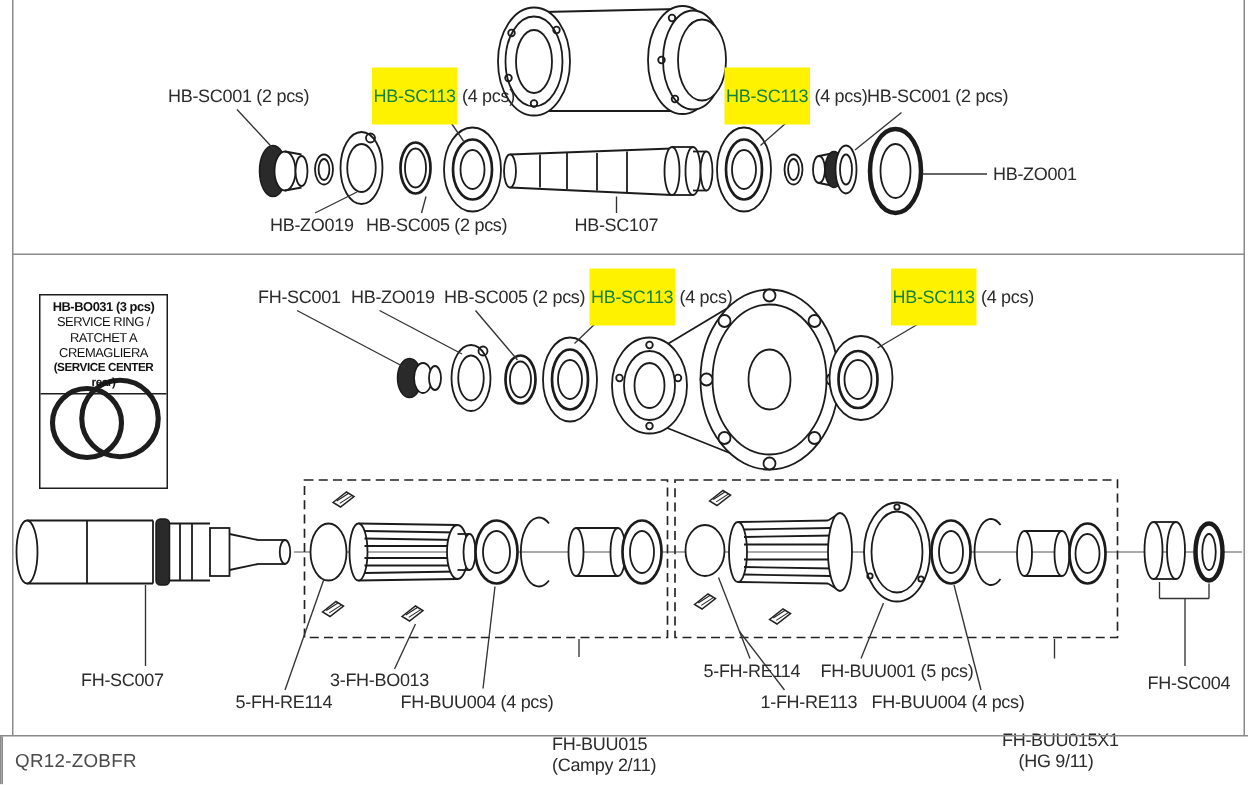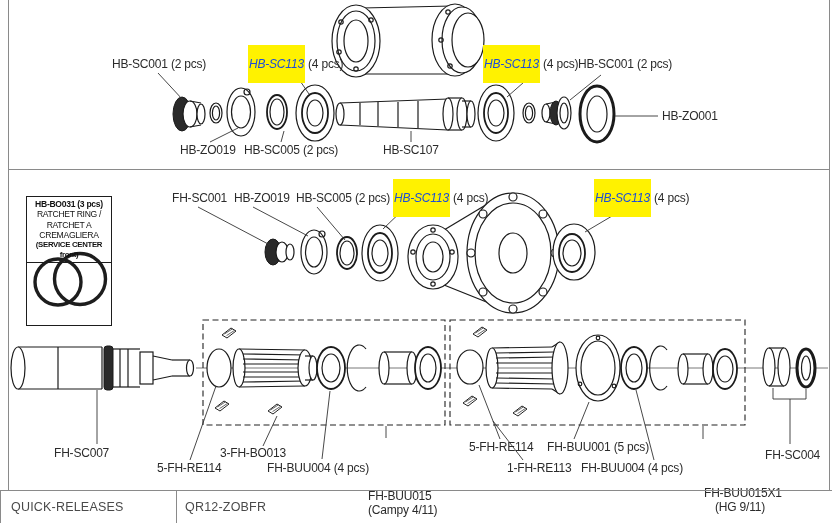--- a/index.html
+++ b/index.html
@@ -1,20 +1,20 @@
 <!DOCTYPE html>
 <html><head>
 <meta charset="utf-8">
 <style>
   html,body{margin:0;padding:0;background:#fff;}
   #stage{position:relative;width:832px;height:523px;background:#fff;overflow:hidden;
          font-family:"Liberation Sans",sans-serif;}
   svg{position:absolute;left:0;top:0;}
   .lbl{position:absolute;font-size:12px;color:#2b2b2b;white-space:nowrap;letter-spacing:-0.2px;}
-  .lbl .hl{background:#FFF200;color:#1d4ed8;padding:12px 1px;font-style:italic;}
+  .lbl .hl{background:#FFF200;color:#15803d;padding:12px 1px;}
   .lbl2{line-height:14px;margin-top:48px;}
   
   #ratchet-box{position:absolute;left:26px;top:196px;width:86px;height:130px;
                border:1.6px solid #1d1d1d;box-sizing:border-box;background:transparent;}
   #ratchet-box .txt{border-bottom:1.6px solid #1d1d1d;text-align:center;padding:2px 0 1px 0;}
   #ratchet-box .bl{font-size:8.6px;line-height:10.3px;color:#111;letter-spacing:-0.3px;}
   #ratchet-box .b{font-weight:bold;}
   #ratchet-box .sm{font-size:7.8px;}
   
   #footer{position:absolute;left:0;top:490px;width:832px;height:33px;border-top:1px solid #8a8a8a;
@@ -335,43 +335,42 @@
 
 <div class="lbl" style="left:172px;top:191px">FH-SC001</div>
 <div class="lbl" style="left:234px;top:191px">HB-ZO019</div>
 <div class="lbl" style="left:296px;top:191px">HB-SC005 (2 pcs)</div>
 <div class="lbl" style="left:393px;top:191px"><span class="hl">HB-SC113</span><span> (4 pcs)</span></div>
 <div class="lbl" style="left:594px;top:191px"><span class="hl">HB-SC113</span><span> (4 pcs)</span></div>
 
 <div id="ratchet-box">
   <div class="txt">
     <div class="bl b">HB-BO031 (3 pcs)</div>
-    <div class="bl">RATCHET RING /</div>
+    <div class="bl">SERVICE RING /</div>
     <div class="bl">RATCHET A</div>
     <div class="bl">CREMAGLIERA</div>
-    <div class="bl b sm">(SERVICE CENTER front)</div>
+    <div class="bl b sm">(SERVICE CENTER rear)</div>
   </div>
 </div>
 
 <div class="lbl" style="left:54px;top:446px">FH-SC007</div>
 <div class="lbl" style="left:157px;top:461px">5-FH-RE114</div>
 <div class="lbl" style="left:220px;top:446px">3-FH-BO013</div>
 <div class="lbl" style="left:267px;top:461px">FH-BUU004 (4 pcs)</div>
 <div class="lbl lbl2" style="left:368px;top:441px">
   <div>FH-BUU015</div>
-  <div>(Campy 4/11)</div>
+  <div>(Campy 2/11)</div>
 </div>
 <div class="lbl" style="left:469px;top:440px">5-FH-RE114</div>
 <div class="lbl" style="left:547px;top:440px">FH-BUU001 (5 pcs)</div>
 <div class="lbl" style="left:507px;top:461px">1-FH-RE113</div>
 <div class="lbl" style="left:581px;top:461px">FH-BUU004 (4 pcs)</div>
-<div class="lbl lbl2" style="left:704px;top:438px">
+<div class="lbl lbl2" style="left:668px;top:438px">
   <div>FH-BUU015X1</div>
   <div style="padding-left:11px">(HG 9/11)</div>
 </div>
 <div class="lbl" style="left:765px;top:448px">FH-SC004</div>
 
 <div id="footer">
-  <div class="cell c1">QUICK-RELEASES</div>
   <div class="cell c2">QR12-ZOBFR</div>
 </div>
 
 </div>
 
 </body></html>

